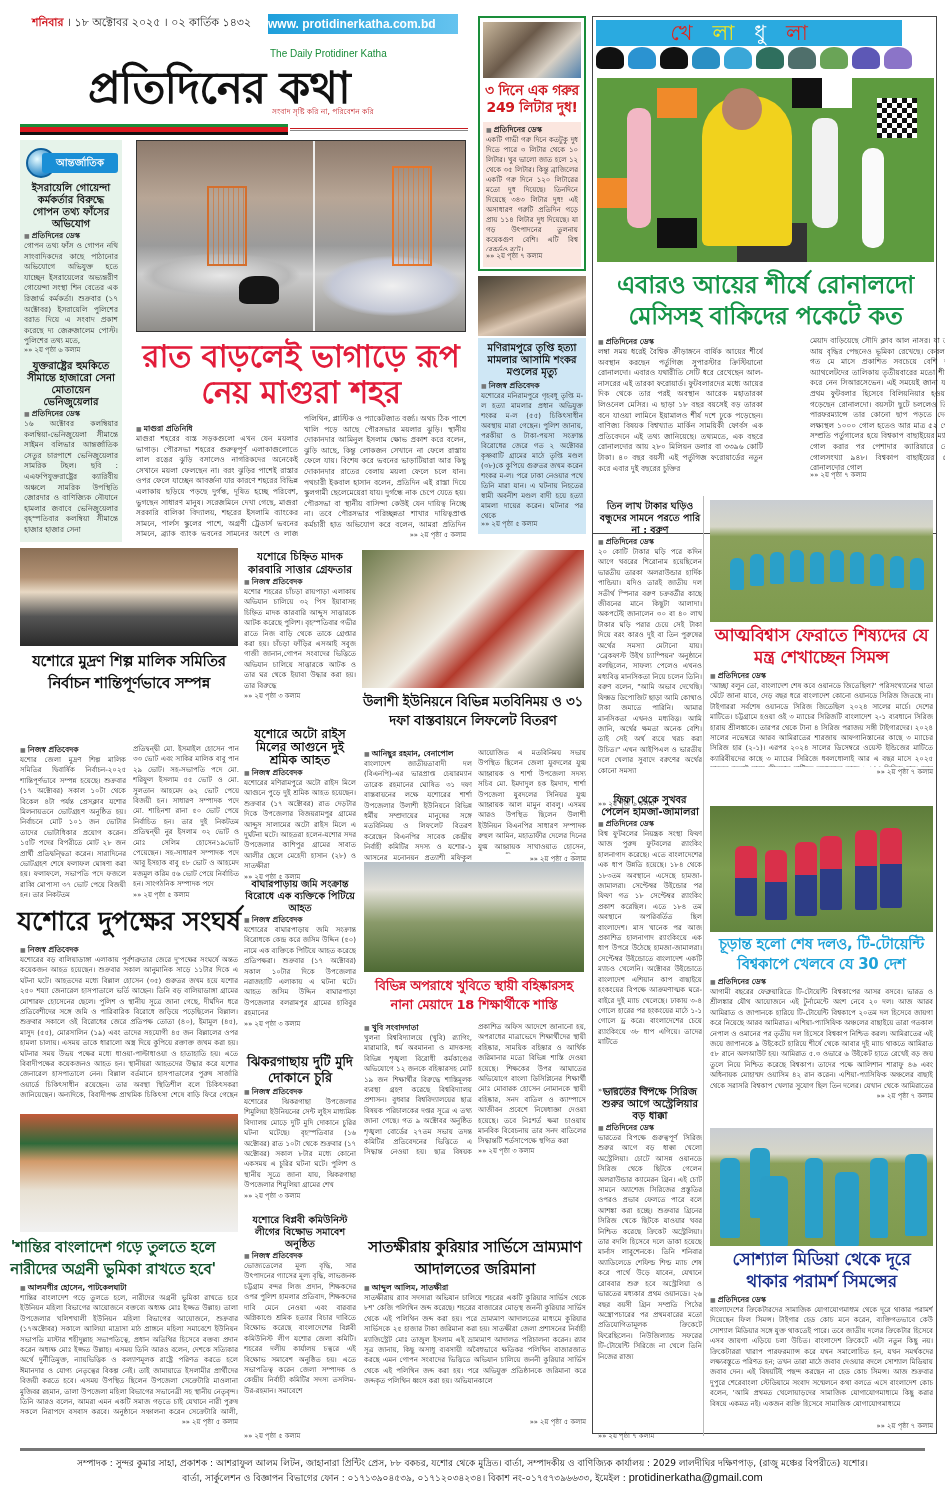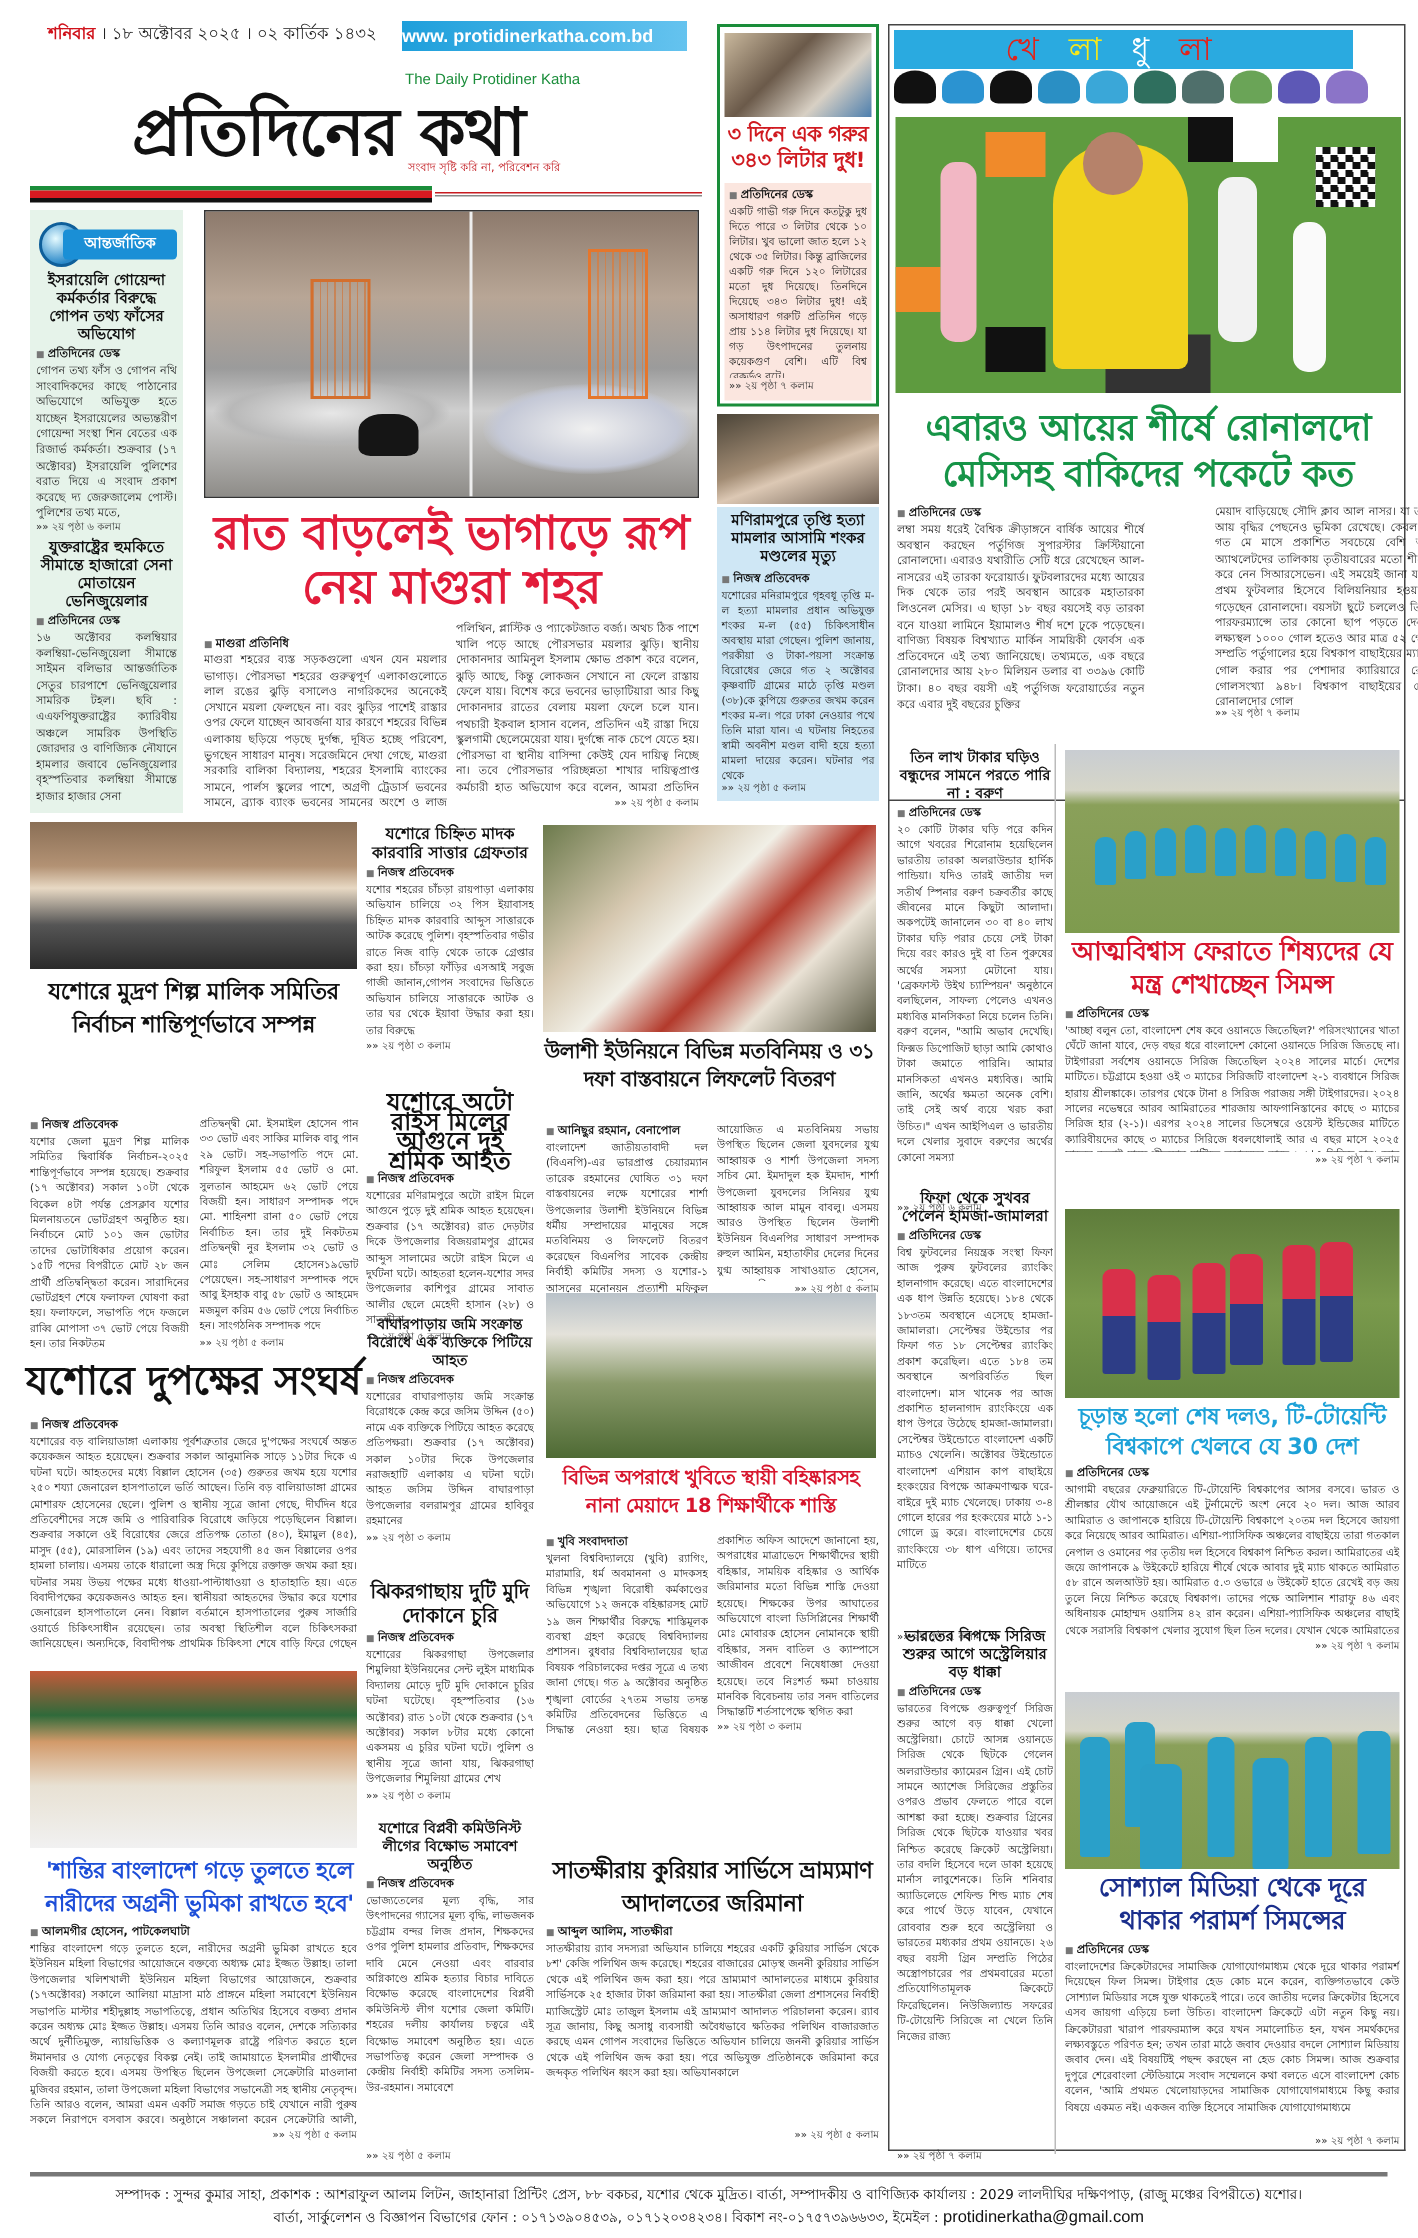--- a/index.html
+++ b/index.html
@@ -113,21 +113,21 @@
   <div class="byline">মাগুরা প্রতিনিধি</div>
   <div class="txt" style="height:105px">মাগুরা শহরের ব্যস্ত সড়কগুলো এখন যেন ময়লার ভাগাড়। পৌরসভা শহরের গুরুত্বপূর্ণ এলাকাগুলোতে লাল রঙের ঝুড়ি বসালেও নাগরিকদের অনেকেই সেখানে ময়লা ফেলছেন না। বরং ঝুড়ির পাশেই রাস্তার ওপর ফেলে যাচ্ছেন আবর্জনা যার কারণে শহরের বিভিন্ন এলাকায় ছড়িয়ে পড়ছে দুর্গন্ধ, দূষিত হচ্ছে পরিবেশ, ভুগছেন সাধারণ মানুষ। সরেজমিনে দেখা গেছে, মাগুরা সরকারি বালিকা বিদ্যালয়, শহরের ইসলামি ব্যাংকের সামনে, পার্লস স্কুলের পাশে, অগ্রণী ট্রেডার্স ভবনের সামনে, ব্র্যাক ব্যাংক ভবনের সামনের অংশে ও লাজ ফার্মার সংলগ্ন সড়কে ছড়িয়ে রয়েছে পচা খাবার,</div>
 </div>
 <div class="abs" style="left:304px;top:414px;width:162px">
   <div class="txt" style="height:116px">পলিথিন, প্লাস্টিক ও প্যাকেটজাত বর্জ্য। অথচ ঠিক পাশে খালি পড়ে আছে পৌরসভার ময়লার ঝুড়ি। স্থানীয় দোকানদার আমিনুল ইসলাম ক্ষোভ প্রকাশ করে বলেন, ঝুড়ি আছে, কিন্তু লোকজন সেখানে না ফেলে রাস্তায় ফেলে যায়। বিশেষ করে ভবনের ভাড়াটিয়ারা আর কিছু দোকানদার রাতের বেলায় ময়লা ফেলে চলে যান। পথচারী ইকবাল হাসান বলেন, প্রতিদিন এই রাস্তা দিয়ে স্কুলগামী ছেলেমেয়েরা যায়। দুর্গন্ধে নাক চেপে যেতে হয়। পৌরসভা বা স্থানীয় বাসিন্দা কেউই যেন দায়িত্ব নিচ্ছে না। তবে পৌরসভার পরিচ্ছন্নতা শাখার দায়িত্বপ্রাপ্ত কর্মচারী হাত অভিযোগ করে বলেন, আমরা প্রতিদিন সকালে</div>
   <div class="cont cont-r">»» ২য় পৃষ্ঠা ৫ কলাম</div>
 </div>
 
 <div id="cow-box" class="abs"></div>
 <div id="cow-photo" class="abs photo"></div>
-<div id="cow-h" class="abs hd">৩ দিনে এক গরুর ৩৪৩ লিটার দুধ!</div>
+<div id="cow-h" class="abs hd">৩ দিনে এক গরুর 249 লিটার দুধ!</div>
 <div id="cow-body" class="abs">
   <div class="byline">প্রতিদিনের ডেস্ক</div>
   <div class="txt" style="height:116px;font-size:7px;line-height:10px">একটি গাভী গরু দিনে কতটুকু দুধ দিতে পারে ৩ লিটার থেকে ১০ লিটার। খুব ভালো জাত হলে ১২ থেকে ৩৫ লিটার। কিন্তু ব্রাজিলের একটি গরু দিনে ১২০ লিটারের মতো দুধ দিয়েছে। তিনদিনে দিয়েছে ৩৪৩ লিটার দুধ! এই অসাধারণ গরুটি প্রতিদিন গড়ে প্রায় ১১৪ লিটার দুধ দিয়েছে। যা গড় উৎপাদনের তুলনায় কয়েকগুণ বেশি। এটি বিশ্ব রেকর্ডও বটে।</div>
   <div class="cont">»» ২য় পৃষ্ঠা ৭ কলাম</div>
 </div>
 
 <div id="dead-photo" class="abs photo"></div>
 <div id="murder-box" class="abs">
   <div class="int-h" style="font-size:10px;padding:4px 2px 2px">মণিরামপুরে তৃপ্তি হত্যা মামলার আসামি শংকর মণ্ডলের মৃত্যু</div>
   <div style="padding:0 3px">
@@ -251,21 +251,21 @@
   <div class="cont">»» ২য় পৃষ্ঠা ৫ কলাম</div>
 </div>
 
 <div class="abs" style="left:244px;top:550px;width:112px">
   <div class="int-h" style="font-size:10.5px;line-height:13px">যশোরে চিহ্নিত মাদক কারবারি সাত্তার গ্রেফতার</div>
   <div class="byline">নিজস্ব প্রতিবেদক</div>
   <div class="txt" style="height:104px;font-size:7px;line-height:10.4px">যশোর শহরের চাঁচড়া রায়পাড়া এলাকায় অভিযান চালিয়ে ৩২ পিস ইয়াবাসহ চিহ্নিত মাদক কারবারি আব্দুস সাত্তারকে আটক করেছে পুলিশ। বৃহস্পতিবার গভীর রাতে নিজ বাড়ি থেকে তাকে গ্রেপ্তার করা হয়। চাঁচড়া ফাঁড়ির এসআই সবুজ গাজী জানান,গোপন সংবাদের ভিত্তিতে অভিযান চালিয়ে সাত্তারকে আটক ও তার ঘর থেকে ইয়াবা উদ্ধার করা হয়। তার বিরুদ্ধে</div>
   <div class="cont">»» ২য় পৃষ্ঠা ৩ কলাম</div>
 </div>
 <div class="abs" style="left:244px;top:728px;width:112px">
-  <div class="int-h" style="font-size:16px;line-height:13px">যশোরে অটো রাইস মিলের আগুনে দুই শ্রমিক আহত</div>
+  <div class="int-h" style="font-size:12px;line-height:13px">যশোরে অটো রাইস মিলের আগুনে দুই শ্রমিক আহত</div>
   <div class="byline">নিজস্ব প্রতিবেদক</div>
   <div class="txt" style="height:94px;font-size:7px;line-height:10.4px">যশোরের মণিরামপুরে অটো রাইস মিলে আগুনে পুড়ে দুই শ্রমিক আহত হয়েছেন। শুক্রবার (১৭ অক্টোবর) রাত দেড়টার দিকে উপজেলার বিজয়রামপুর গ্রামের আব্দুস সালামের অটো রাইস মিলে এ দুর্ঘটনা ঘটে। আহতরা হলেন-যশোর সদর উপজেলার কাশিপুর গ্রামের সাবাত আলীর ছেলে মেহেদী হাসান (২৮) ও সাতক্ষীরা</div>
   <div class="cont">»» ২য় পৃষ্ঠা ৫ কলাম</div>
 </div>
 <div class="abs" style="left:244px;top:878px;width:112px">
   <div class="int-h" style="font-size:9.5px;line-height:12px">বাঘারপাড়ায় জমি সংক্রান্ত বিরোধে এক ব্যক্তিকে পিটিয়ে আহত</div>
   <div class="byline">নিজস্ব প্রতিবেদক</div>
   <div class="txt" style="height:94px;font-size:7px;line-height:10.4px">যশোরের বাঘারপাড়ায় জমি সংক্রান্ত বিরোধকে কেন্দ্র করে জসিম উদ্দিন (৫০) নামে এক ব্যক্তিকে পিটিয়ে আহত করেছে প্রতিপক্ষরা। শুক্রবার (১৭ অক্টোবর) সকাল ১০টার দিকে উপজেলার নরাজহাটি এলাকায় এ ঘটনা ঘটে। আহত জসিম উদ্দিন বাঘারপাড়া উপজেলার বলরামপুর গ্রামের হাবিবুর রহমানের</div>
   <div class="cont">»» ২য় পৃষ্ঠা ৩ কলাম</div>
 </div>
@@ -305,21 +305,21 @@
   <div class="cont">»» ২য় পৃষ্ঠা ৩ কলাম</div>
 </div>
 <div class="abs" style="left:244px;top:1214px;width:112px">
   <div class="int-h" style="font-size:9.5px;line-height:12px">যশোরে বিপ্লবী কমিউনিস্ট লীগের বিক্ষোভ সমাবেশ অনুষ্ঠিত</div>
   <div class="byline">নিজস্ব প্রতিবেদক</div>
   <div class="txt" style="height:170px;font-size:7px;line-height:10.4px">ভোজ্যতেলের মূল্য বৃদ্ধি, সার উৎপাদনের গ্যাসের মূল্য বৃদ্ধি, লাভজনক চট্টগ্রাম বন্দর লিজ প্রদান, শিক্ষকদের ওপর পুলিশ হামলার প্রতিবাদ, শিক্ষকদের দাবি মেনে নেওয়া এবং বারবার অগ্নিকাণ্ডে শ্রমিক হত্যার বিচার দাবিতে বিক্ষোভ করেছে বাংলাদেশের বিপ্লবী কমিউনিস্ট লীগ যশোর জেলা কমিটি। শহরের দলীয় কার্যালয় চত্বরে এই বিক্ষোভ সমাবেশ অনুষ্ঠিত হয়। এতে সভাপতিত্ব করেন জেলা সম্পাদক ও কেন্দ্রীয় নির্বাহী কমিটির সদস্য তসলিম-উর-রহমান। সমাবেশে</div>
   <div class="cont">»» ২য় পৃষ্ঠা ৫ কলাম</div>
 </div>
 
 <div class="abs photo" style="left:20px;top:1114px;width:218px;height:118px;background:linear-gradient(180deg,#c35a3a 0%,#2f6a3a 25%,#d29a6a 40%,#e8e1d3 65%,#f1f1f1 100%)"></div>
-<div class="abs hd" style="left:20px;top:1236px;width:226px;font-size:15px;color:#1d4ed8;line-height:22px">'শান্তির বাংলাদেশ গড়ে তুলতে হলে নারীদের অগ্রনী ভুমিকা রাখতে হবে'</div>
+<div class="abs hd" style="left:0;top:1236px;width:226px;font-size:15px;color:#14532d;line-height:22px">'শান্তির বাংলাদেশ গড়ে তুলতে হলে নারীদের অগ্রনী ভুমিকা রাখতে হবে'</div>
 <div class="abs" style="left:20px;top:1282px;width:218px">
   <div class="byline">আলমগীর হোসেন, পাটকেলঘাটা</div>
   <div class="txt" style="height:124px;font-size:7px;line-height:10.4px">শান্তির বাংলাদেশ গড়ে তুলতে হলে, নারীদের অগ্রনী ভুমিকা রাখতে হবে ইউনিয়ন মহিলা বিভাগের আয়োজনে বক্তব্যে অধ্যক্ষ মোঃ ইজ্জত উল্লাহ। তালা উপজেলার খলিশখালী ইউনিয়ন মহিলা বিভাগের আয়োজনে, শুক্রবার (১৭অক্টোবর) সকালে আলিয়া মাদ্রাসা মাঠ প্রাঙ্গনে মহিলা সমাবেশে ইউনিয়ন সভাপতি মাস্টার শহীদুল্লাহ সভাপতিত্বে, প্রধান অতিথির হিসেবে বক্তব্য প্রদান করেন অধ্যক্ষ মোঃ ইজ্জত উল্লাহ। এসময় তিনি আরও বলেন, দেশকে সত্যিকার অর্থে দুর্নীতিমুক্ত, ন্যায়ভিত্তিক ও কল্যাণমূলক রাষ্ট্রে পরিণত করতে হলে ঈমানদার ও যোগ্য নেতৃত্বের বিকল্প নেই। তাই জামায়াতে ইসলামীর প্রার্থীদের বিজয়ী করতে হবে। এসময় উপস্থিত ছিলেন উপজেলা সেক্রেটারি মাওলানা মুজিবর রহমান, তালা উপজেলা মহিলা বিভাগের সভানেত্রী সহ স্থানীয় নেতৃবৃন্দ। তিনি আরও বলেন, আমরা এমন একটি সমাজ গড়তে চাই যেখানে নারী পুরুষ সকলে নিরাপদে বসবাস করবে। অনুষ্ঠানে সঞ্চালনা করেন সেক্রেটারি আলী, উপজেলা সেক্রেটারি</div>
   <div class="cont cont-r">»» ২য় পৃষ্ঠা ৫ কলাম</div>
 </div>
 
 <div class="abs hd" style="left:362px;top:1236px;width:226px;font-size:15px;color:#111;line-height:22px">সাতক্ষীরায় কুরিয়ার সার্ভিসে ভ্রাম্যমাণ আদালতের জরিমানা</div>
 <div class="abs" style="left:364px;top:1282px;width:222px">
   <div class="byline">আব্দুল আলিম, সাতক্ষীরা</div>
   <div class="txt" style="height:124px;font-size:7px;line-height:10.4px">সাতক্ষীরায় র‌্যাব সদস্যরা অভিযান চালিয়ে শহরের একটি কুরিয়ার সার্ভিস থেকে ৮শ' কেজি পলিথিন জব্দ করেছে। শহরের বাজারের মোড়স্থ জননী কুরিয়ার সার্ভিস থেকে এই পলিথিন জব্দ করা হয়। পরে ভ্রাম্যমাণ আদালতের মাধ্যমে কুরিয়ার সার্ভিসকে ২৫ হাজার টাকা জরিমানা করা হয়। সাতক্ষীরা জেলা প্রশাসনের নির্বাহী ম্যাজিস্ট্রেট মোঃ তাজুল ইসলাম এই ভ্রাম্যমাণ আদালত পরিচালনা করেন। র‌্যাব সূত্র জানায়, কিছু অসাধু ব্যবসায়ী অবৈধভাবে ক্ষতিকর পলিথিন বাজারজাত করছে এমন গোপন সংবাদের ভিত্তিতে অভিযান চালিয়ে জননী কুরিয়ার সার্ভিস থেকে এই পলিথিন জব্দ করা হয়। পরে অভিযুক্ত প্রতিষ্ঠানকে জরিমানা করে জব্দকৃত পলিথিন ধ্বংস করা হয়। অভিযানকালে</div>

